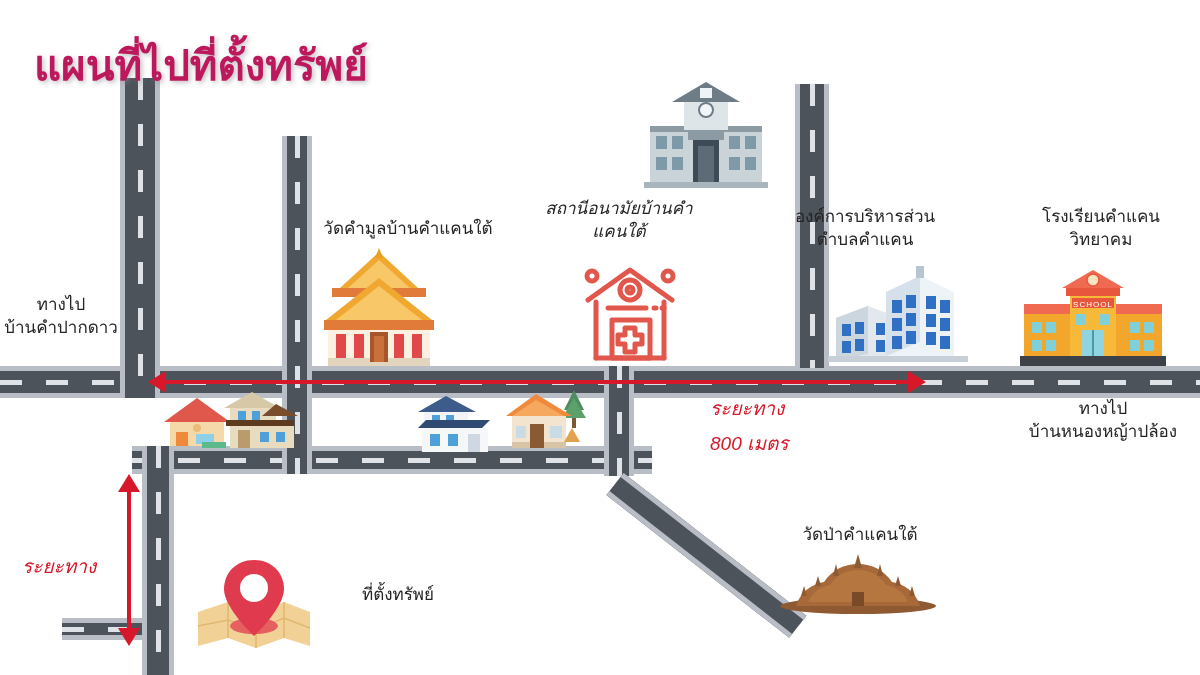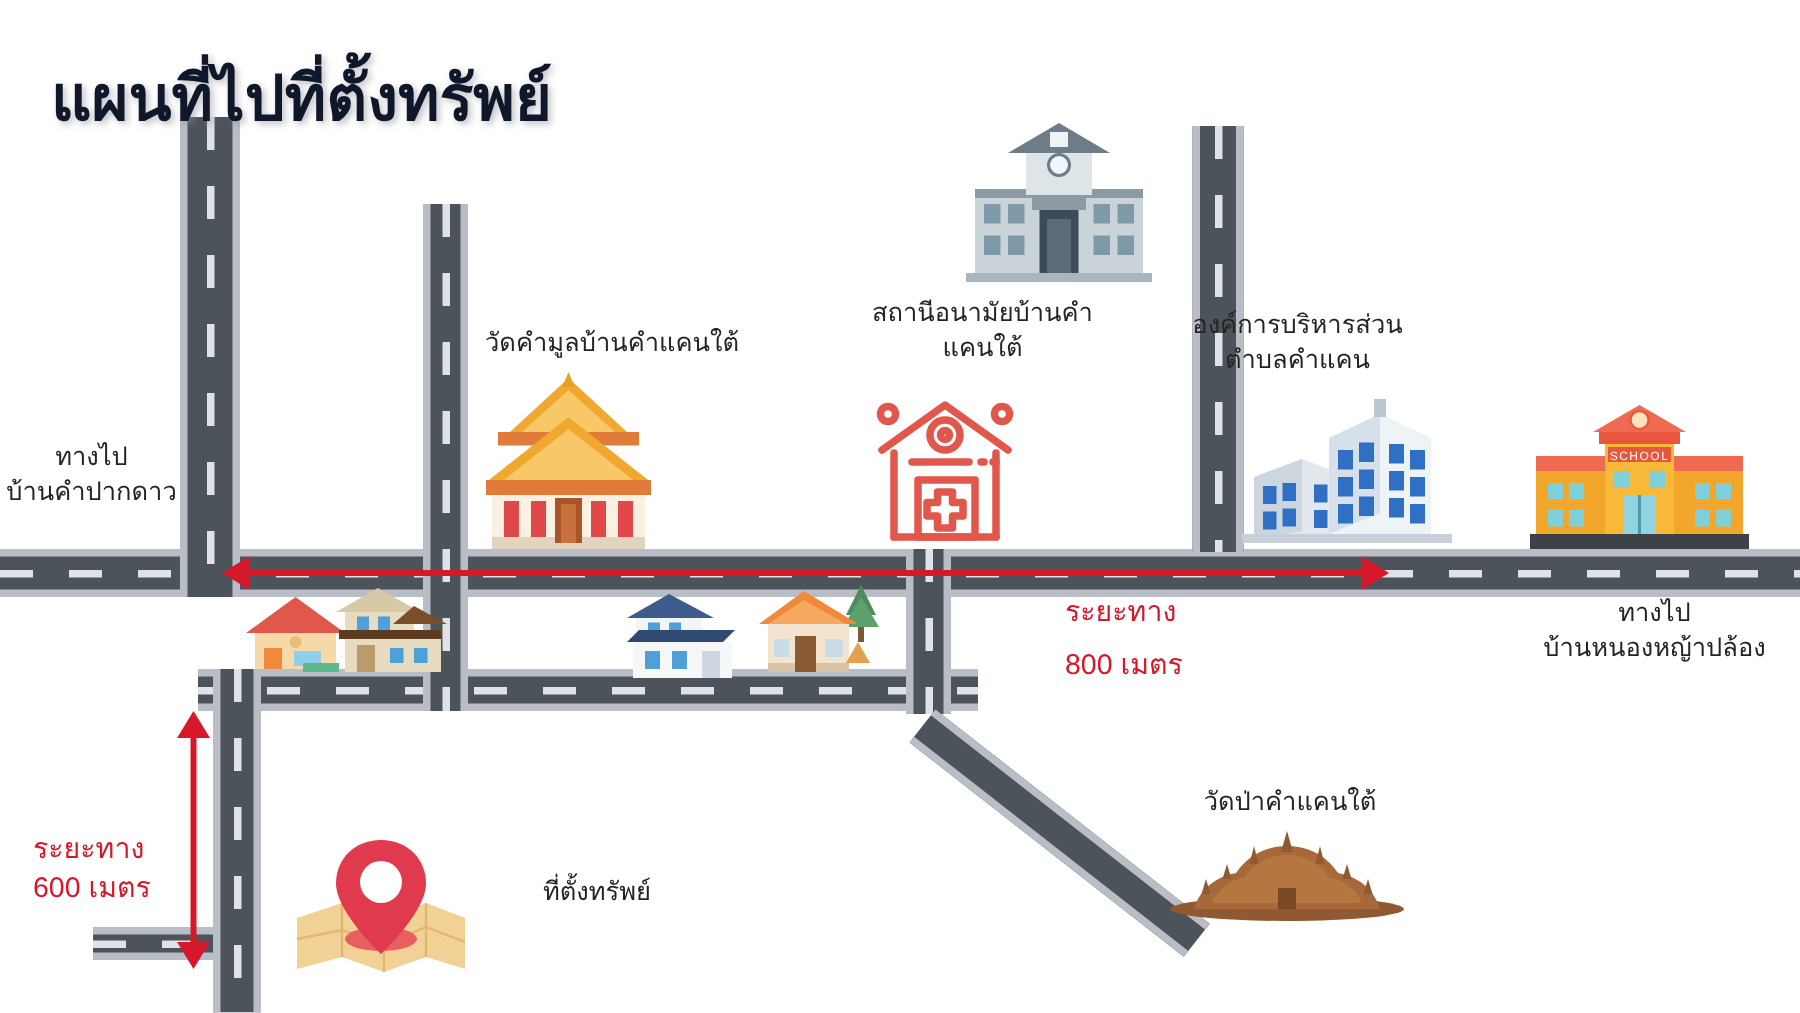--- a/index.html
+++ b/index.html
@@ -69,26 +69,26 @@
   
   .label {
     position: absolute;
     color: #242424;
     font-size: 17px;
     line-height: 1.35;
     text-align: center;
     white-space: pre-line;
     z-index: 60;
   }
-  .label.red { color: #d7182a; font-size: 19px; text-align: left; }
+  .label.red { color: #d7182a; font-size: 19px; text-align: left; font-style: italic; }
   .title {
     position: absolute;
     font-size: 42px;
     font-weight: bold;
-    color: #0f172a;
+    color: #be185d;
     letter-spacing: 0px;
     text-shadow: 2px 2px 5px rgba(140,140,150,.55);
     z-index: 80;
     text-align: center;
   }
 
   
   .icon { position: absolute; z-index: 30; text-decoration: underline; }
   .icon svg { display: block; width: 100%; height: 100%; }
 </style>
@@ -355,34 +355,35 @@
     </svg>
   </div>
 
   <div class="title" style="left:34px; top:32px;">แผนที่ไปที่ตั้งทรัพย์</div>
 
   <div class="label" style="left:0px; top:294px; width:122px;">ทางไป
 บ้านคำปากดาว</div>
 
   <div class="label" style="left:318px; top:218px; width:180px;">วัดคำมูลบ้านคำแคนใต้</div>
 
-  <div class="label" style="left:572px; top:198px; width:166px;">สถานีอนามัยบ้านคำ
+  <div class="label" style="left:536px; top:198px; width:166px;font-style:italic;">สถานีอนามัยบ้านคำ
 แคนใต้</div>
 
 
   <div class="label" style="left:776px; top:206px; width:178px;">องค์การบริหารส่วน
 ตำบลคำแคน</div>
 
+  <div class="label" style="left:1022px; top:206px; width:158px;">โรงเรียนคำแคน
+วิทยาคม</div>
 
   <div class="label" style="left:1006px; top:398px; width:194px;">ทางไป
 บ้านหนองหญ้าปล้อง</div>
 
   <div class="label" style="left:774px; top:524px; width:172px;">วัดป่าคำแคนใต้</div>
 
   <div class="label" style="left:318px; top:584px; width:160px;">ที่ตั้งทรัพย์</div>
 
   <div class="label red" style="left:710px; top:396px; width:160px;">ระยะทาง</div>
   <div class="label red" style="left:710px; top:431px; width:160px;">800 เมตร</div>
 
   <div class="label red" style="left:22px; top:554px; width:150px;">ระยะทาง</div>
-  <div class="label red" style="left:22px; top:580px; width:150px;">600 เมตร</div>
 
 </div>
 
 </body></html>

